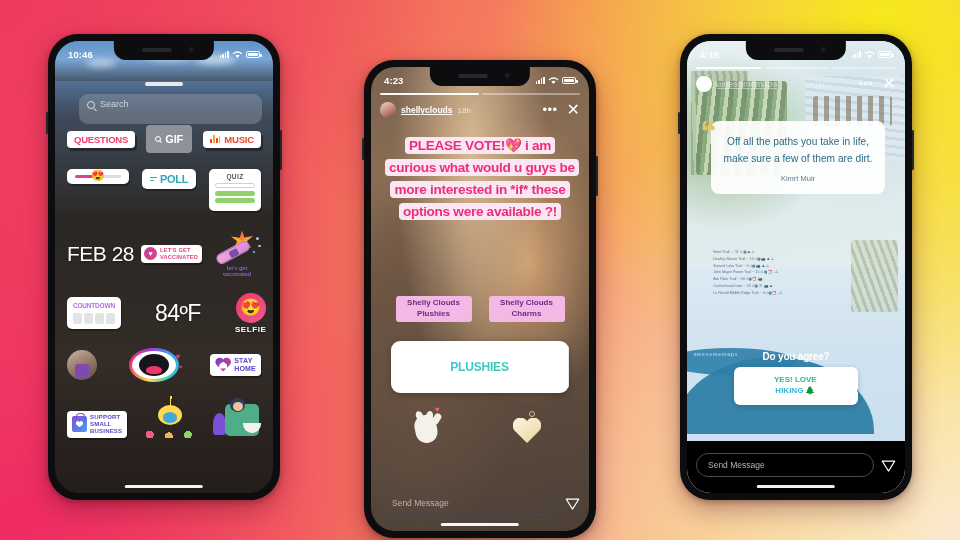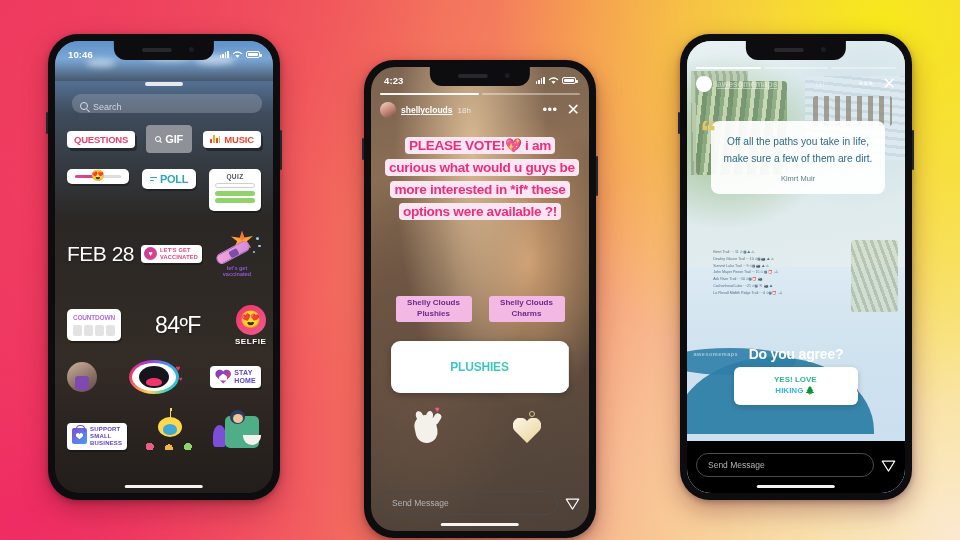--- a/index.html
+++ b/index.html
@@ -56,23 +56,23 @@
 
   
   #phone1 { left:48px; top:34px; width:232px; height:466px; }
   .tray-bg { position:absolute; inset:0;
      background:linear-gradient(180deg,#6b93c4 0%,#5d83b2 5%,#3f4c5c 16%,#2a2724 40%,#332c27 70%,#231d1b 100%); }
   .sky { position:absolute; top:0; left:0; right:0; height:40px;
      background:linear-gradient(180deg,#5f92c9 0%,#7aa7d6 45%,#46586c 100%); }
   .sky .cloud { position:absolute; background:rgba(255,255,255,.5); border-radius:50%; filter:blur(3px); }
   .sheet-handle { position:absolute; top:41px; left:50%; transform:translateX(-50%);
      width:38px; height:3.5px; border-radius:3px; background:rgba(255,255,255,.85); z-index:5;}
-  .searchbar { position:absolute; top:53px; left:17px; right:11px; height:19px;
+  .searchbar { position:absolute; top:53px; left:24px; right:11px; height:19px;
      border-radius:9px; background:rgba(150,160,175,.42);
-     display:flex; align-items:flex-start; gap:5px; padding:8px 8px; }
+     display:flex; align-items:flex-end; gap:5px; padding:15px 8px; }
   .searchbar .mag { width:8px; height:8px; border:1.4px solid #d9dde3; border-radius:50%;
      position:relative; flex:none; }
   .searchbar .mag::after{content:"";position:absolute;right:-3px;bottom:-2px;width:4px;height:1.4px;
      background:#d9dde3;transform:rotate(45deg);border-radius:1px;}
   .searchbar span { color:#cfd4dc; font-size:9px; }
 
   .tray { position:absolute; top:82px; left:0; right:0; bottom:0; padding:0 12px; }
   .trow { display:flex; justify-content:space-between; align-items:center; }
   .r1 { margin-top:2px; }
   .pillw { background:#fff; border-radius:4px; padding:3px 7px;
@@ -128,21 +128,21 @@
      transform:rotate(-28deg); border:1px solid #c57fd4;}
   .bandaid .bd::after{content:"";position:absolute;left:13px;top:2px;width:9px;height:7px;
      border-radius:2px;background:#7d4ea8;}
   .bandaid .spark { position:absolute; left:22px; top:0px; width:22px; height:20px;
      background:conic-gradient(from 0deg,#f97435,#ffb02e,#f97435,#ffb02e,#f97435);
      clip-path:polygon(50% 0,61% 35%,100% 28%,72% 54%,92% 88%,50% 68%,12% 92%,28% 54%,0 30%,40% 36%);}
   .bandaid .bt { position:absolute; left:2px; bottom:-1px; width:100%; text-align:center;
      font-size:5.5px; font-weight:bold; color:#8e5ad0; line-height:1.15;}
   .bandaid .dots i{position:absolute;background:#9ec9f0;border-radius:50%;}
 
-  .r4 { margin-top:28px; align-items:center;gap:34px; }
+  .r4 { margin-top:16px; align-items:center;gap:34px; }
   .countdown-st { background:#fff; border-radius:5px; padding:5px 6px; width:56px;
      box-shadow:1px 2px 0 rgba(0,0,0,.3);}
   .countdown-st .ct { font-size:6.5px; font-weight:bold; color:#b06fe0; letter-spacing:-.2px;
      margin-bottom:4px;}
   .countdown-st .cboxes { display:flex; gap:2px; }
   .countdown-st .cboxes i { flex:1; height:11px; background:#e3e3e3; border-radius:2px; display:block;}
   .temp-st { color:#fff; font-size:23px; font-weight:400; letter-spacing:-.5px;
      text-shadow:0 1px 2px rgba(0,0,0,.4);}
   .selfie-st { text-align:center; }
   .selfie-st .circ { width:30px;height:30px;border-radius:50%;margin:0 auto;
@@ -310,21 +310,21 @@
 
   .quote-card { position:absolute; top:80px; left:24px; right:20px;
      background:rgba(255,255,255,.93); border-radius:8px; padding:13px 12px 11px;
      text-align:center; z-index:22; }
   .quote-card .qmark { position:absolute; left:-11px; top:-6px; color:#e8c45c;
      font-size:34px; font-weight:bold; line-height:1; letter-spacing:-3px;}
   .quote-card .qtext { color:#2f6a86; font-size:10.2px; line-height:1.62; font-weight:500;}
   .quote-card .qauth { color:#5c7f93; font-size:7.5px; margin-top:7px; }
 
   .agree-block { position:absolute; left:0; right:0; bottom:88px; z-index:25; text-align:center;}
-  .agree-title { color:#fff; font-size:14px; font-weight:bold; letter-spacing:-.2px;
+  .agree-title { color:#fff; font-size:10px; font-weight:bold; letter-spacing:-.2px;
      margin-bottom:5px; }
   .agree-card { margin:0 auto; width:124px; height:38px; background:#fff; border-radius:6px;
      display:flex; overflow:hidden; box-shadow:0 2px 6px rgba(0,0,0,.18);}
   .agree-card .ao { flex:1; display:flex; flex-direction:column; align-items:center;
      justify-content:center; font-size:8px; font-weight:bold; line-height:1.35; gap:0;}
   .agree-card .adiv { width:1px; background:#e6e6e6; }
   .ao.a1 { color:#2fb88d; }
   .ao.a1 .l2 { color:#35b8d8; }
   .ao.a2 { color:#ee5a7e; }
   .ao.a2 .l2 { color:#ee4f6b; }
@@ -607,20 +607,36 @@
         </div>
         <div class="m-wave"></div>
         <div class="m-wave2"></div>
         <div class="m-wm">awesomemaps</div>
       </div>
 
       <div class="notch">
         <div class="spk"></div>
         <div class="cam"></div>
       </div>
+      <div class="statusbar">
+        <div>4:19</div>
+        <div class="sb-right">
+          <span class="bars">
+              <i></i>
+              <i></i>
+              <i></i>
+              <i></i>
+            </span>
+          <svg width="11" height="9" viewBox="0 0 11 9">
+            <path d="M5.5 8 L3.4 5.6 A3.2 3.2 0 0 1 7.6 5.6 Z" fill="#fff"></path>
+            <path d="M1.4 3.6 A6 6 0 0 1 9.6 3.6" stroke="#fff" stroke-width="1.3" fill="none" stroke-linecap="round"></path>
+          </svg>
+          <span class="batt"></span>
+        </div>
+      </div>
 
       <div class="story-top">
         <div class="progress">
           <i class="on"></i>
           <i></i>
           <i></i>
         </div>
         <div class="story-head">
           <span class="s-av" style="background:#fff;"></span>
           <span class="s-user" style="opacity:.45;">awesomemaps</span>

